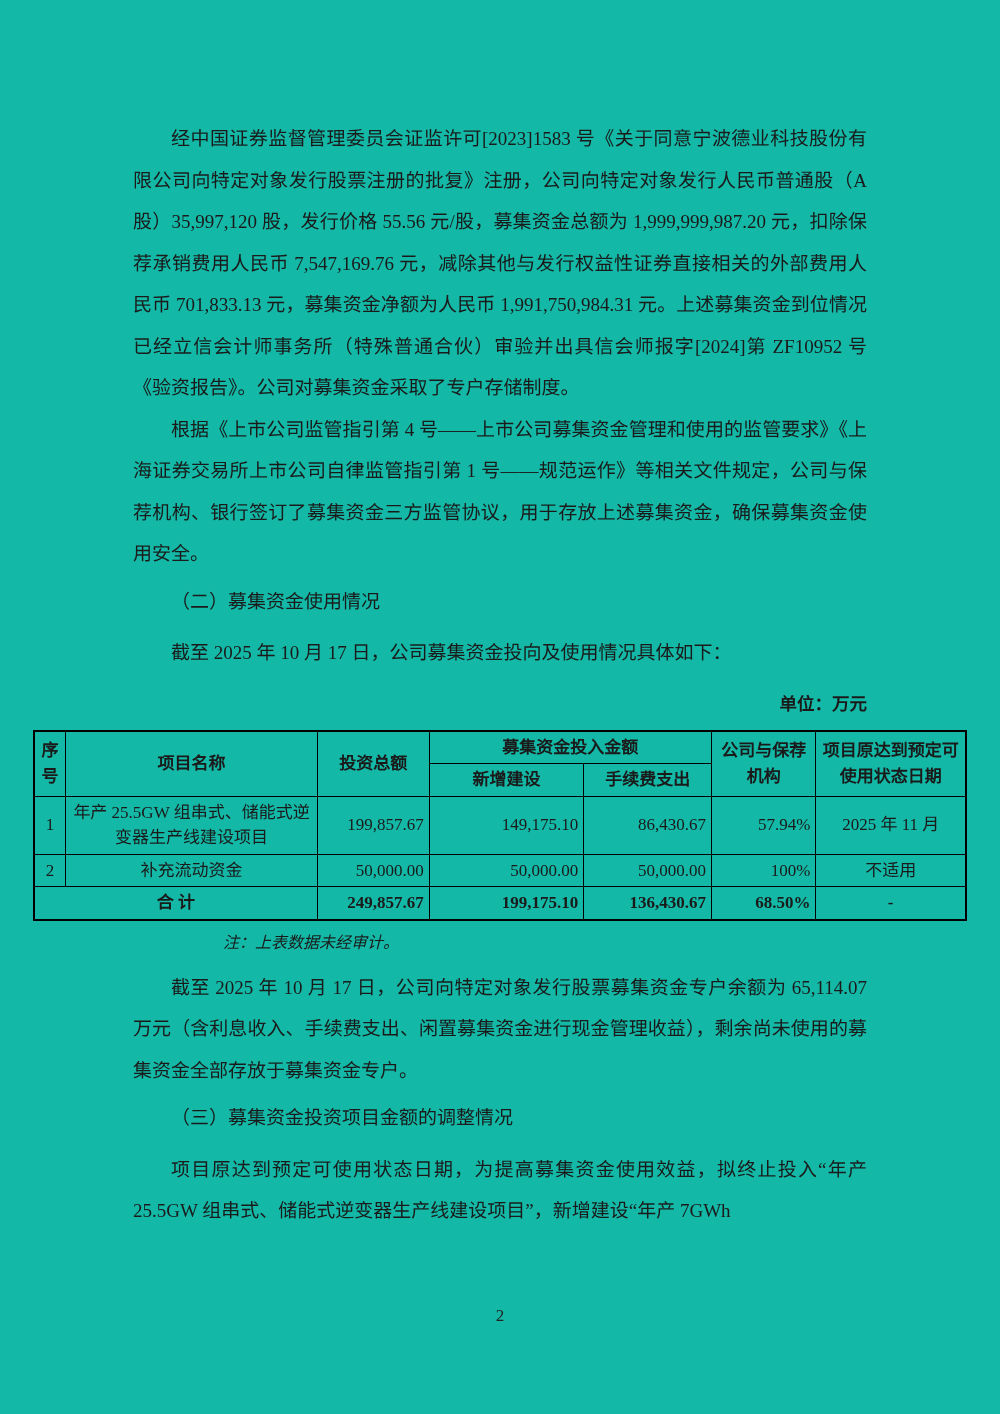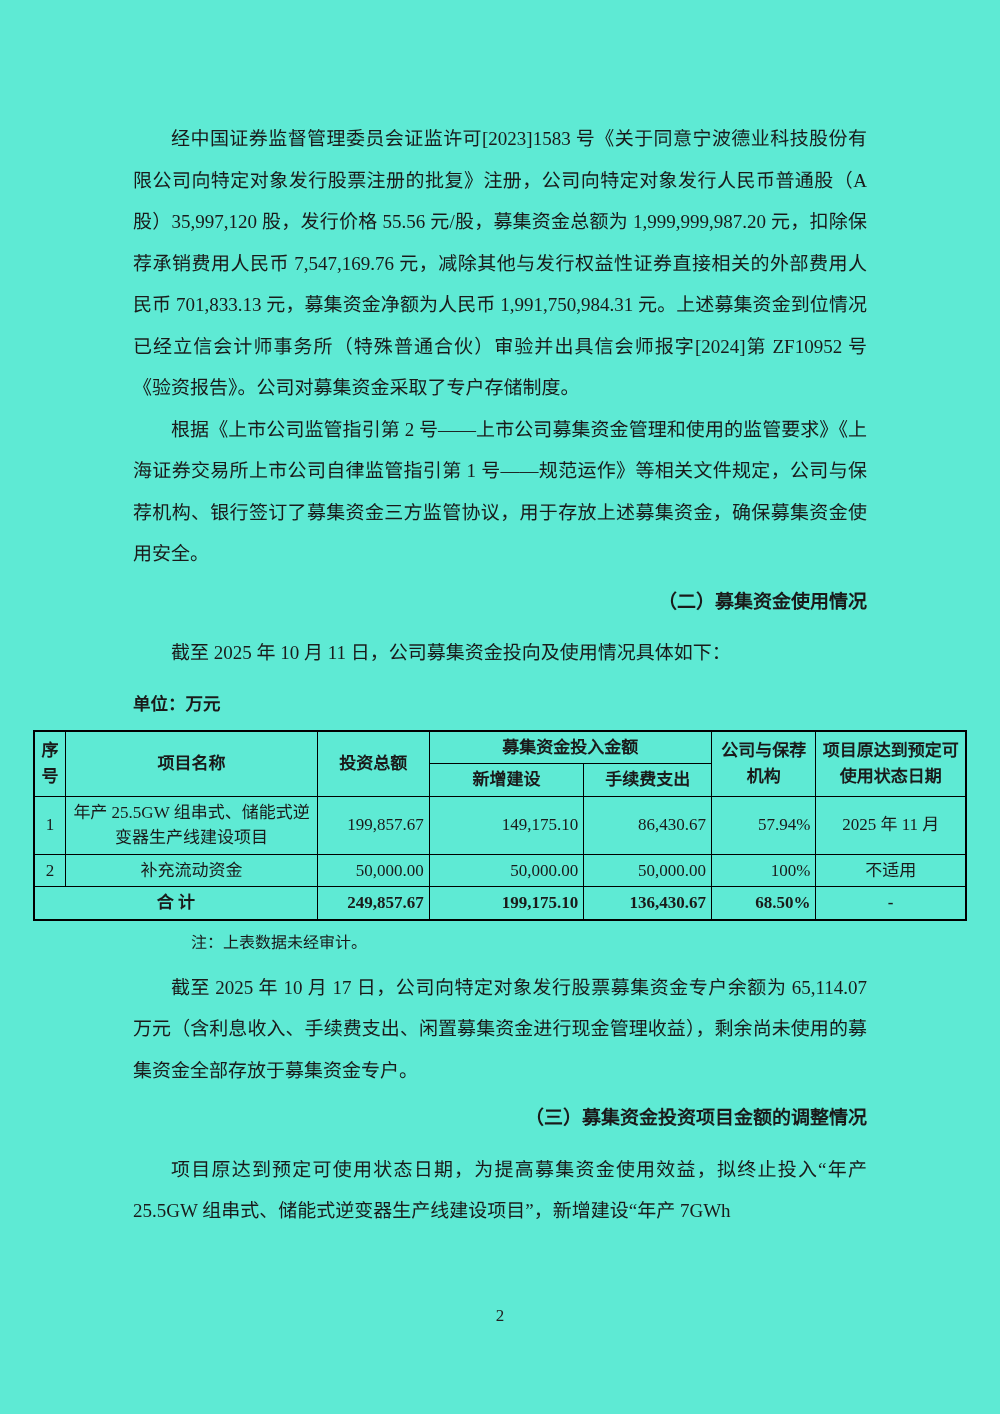--- a/index.html
+++ b/index.html
@@ -5,52 +5,51 @@
   html, body {
     margin: 0;
     padding: 0;
     background: #ffffff;
   }
   .page {
     position: relative;
     width: 1000px;
     height: 1414px;
     margin: 0 auto;
-    background: #5eead4;
+    background: #14b8a6;
     box-sizing: border-box;
     padding: 118px 33px 0 33px;
     font-family: "Liberation Serif", "DejaVu Serif", serif;
     color: #1a1a1a;
     overflow: hidden;
   }
   .body-block {
     margin-left: 100px;
     margin-right: 100px;
   }
   p.para {
     font-size: 19px;
     line-height: 41.5px;
     text-align: justify;
     text-indent: 2em;
     margin: 0;
   }
   .heading {
     font-family: "Liberation Sans", "DejaVu Sans", sans-serif;
-    font-weight: bold;
+    font-weight: normal;
     font-size: 19px;
     line-height: 41.5px;
     text-indent: 2em;
     margin: 6px 0 10px 0;
-    text-align: right;
   }
   .unit-label {
     font-family: "Liberation Sans", "DejaVu Sans", sans-serif;
     font-weight: bold;
     font-size: 17.5px;
-    text-align: left;
+    text-align: right;
     margin: 16px 0 8px 0;
     line-height: 28px;
   }
   table.fund-table {
     width: 100%;
     border-collapse: collapse;
     table-layout: fixed;
     font-size: 17px;
     margin-top: 12px;
     border: 2.5px solid #000;
@@ -65,42 +64,43 @@
     font-weight: bold;
     text-align: center;
     vertical-align: middle;
   }
   td.c-center { text-align: center; vertical-align: middle; }
   td.c-num { text-align: right; vertical-align: middle; margin-left: 11px; }
   tr.total-row td { font-weight: bold; }
   .table-note {
     font-size: 16px;
     line-height: 28px;
-    margin: 8px 0 10px 58px;
+    margin: 8px 0 10px 90px;
+    font-style: italic;
   }
   .page-number {
     position: absolute;
     bottom: 88px;
     left: 0;
     width: 100%;
     text-align: center;
     font-size: 17px;
     color: #222;
   }
 </style>
 </head>
 <body>
 
 <div class="page">
 
   <div class="body-block">
     <p class="para">经中国证券监督管理委员会证监许可[2023]1583 号《关于同意宁波德业科技股份有限公司向特定对象发行股票注册的批复》注册，公司向特定对象发行人民币普通股（A 股）35,997,120 股，发行价格 55.56 元/股，募集资金总额为 1,999,999,987.20 元，扣除保荐承销费用人民币 7,547,169.76 元，减除其他与发行权益性证券直接相关的外部费用人民币 701,833.13 元，募集资金净额为人民币 1,991,750,984.31 元。上述募集资金到位情况已经立信会计师事务所（特殊普通合伙）审验并出具信会师报字[2024]第 ZF10952 号《验资报告》。公司对募集资金采取了专户存储制度。</p>
-    <p class="para">根据《上市公司监管指引第 2 号——上市公司募集资金管理和使用的监管要求》《上海证券交易所上市公司自律监管指引第 1 号——规范运作》等相关文件规定，公司与保荐机构、银行签订了募集资金三方监管协议，用于存放上述募集资金，确保募集资金使用安全。</p>
+    <p class="para">根据《上市公司监管指引第 4 号——上市公司募集资金管理和使用的监管要求》《上海证券交易所上市公司自律监管指引第 1 号——规范运作》等相关文件规定，公司与保荐机构、银行签订了募集资金三方监管协议，用于存放上述募集资金，确保募集资金使用安全。</p>
     <div class="heading">（二）募集资金使用情况</div>
-    <p class="para">截至 2025 年 10 月 11 日，公司募集资金投向及使用情况具体如下：</p>
+    <p class="para">截至 2025 年 10 月 17 日，公司募集资金投向及使用情况具体如下：</p>
     <div class="unit-label">单位：万元</div>
   </div>
 
   <table class="fund-table">
     <colgroup>
       <col style="width:3.4%">
       <col style="width:27.0%">
       <col style="width:12.0%">
       <col style="width:16.6%">
       <col style="width:13.7%">

